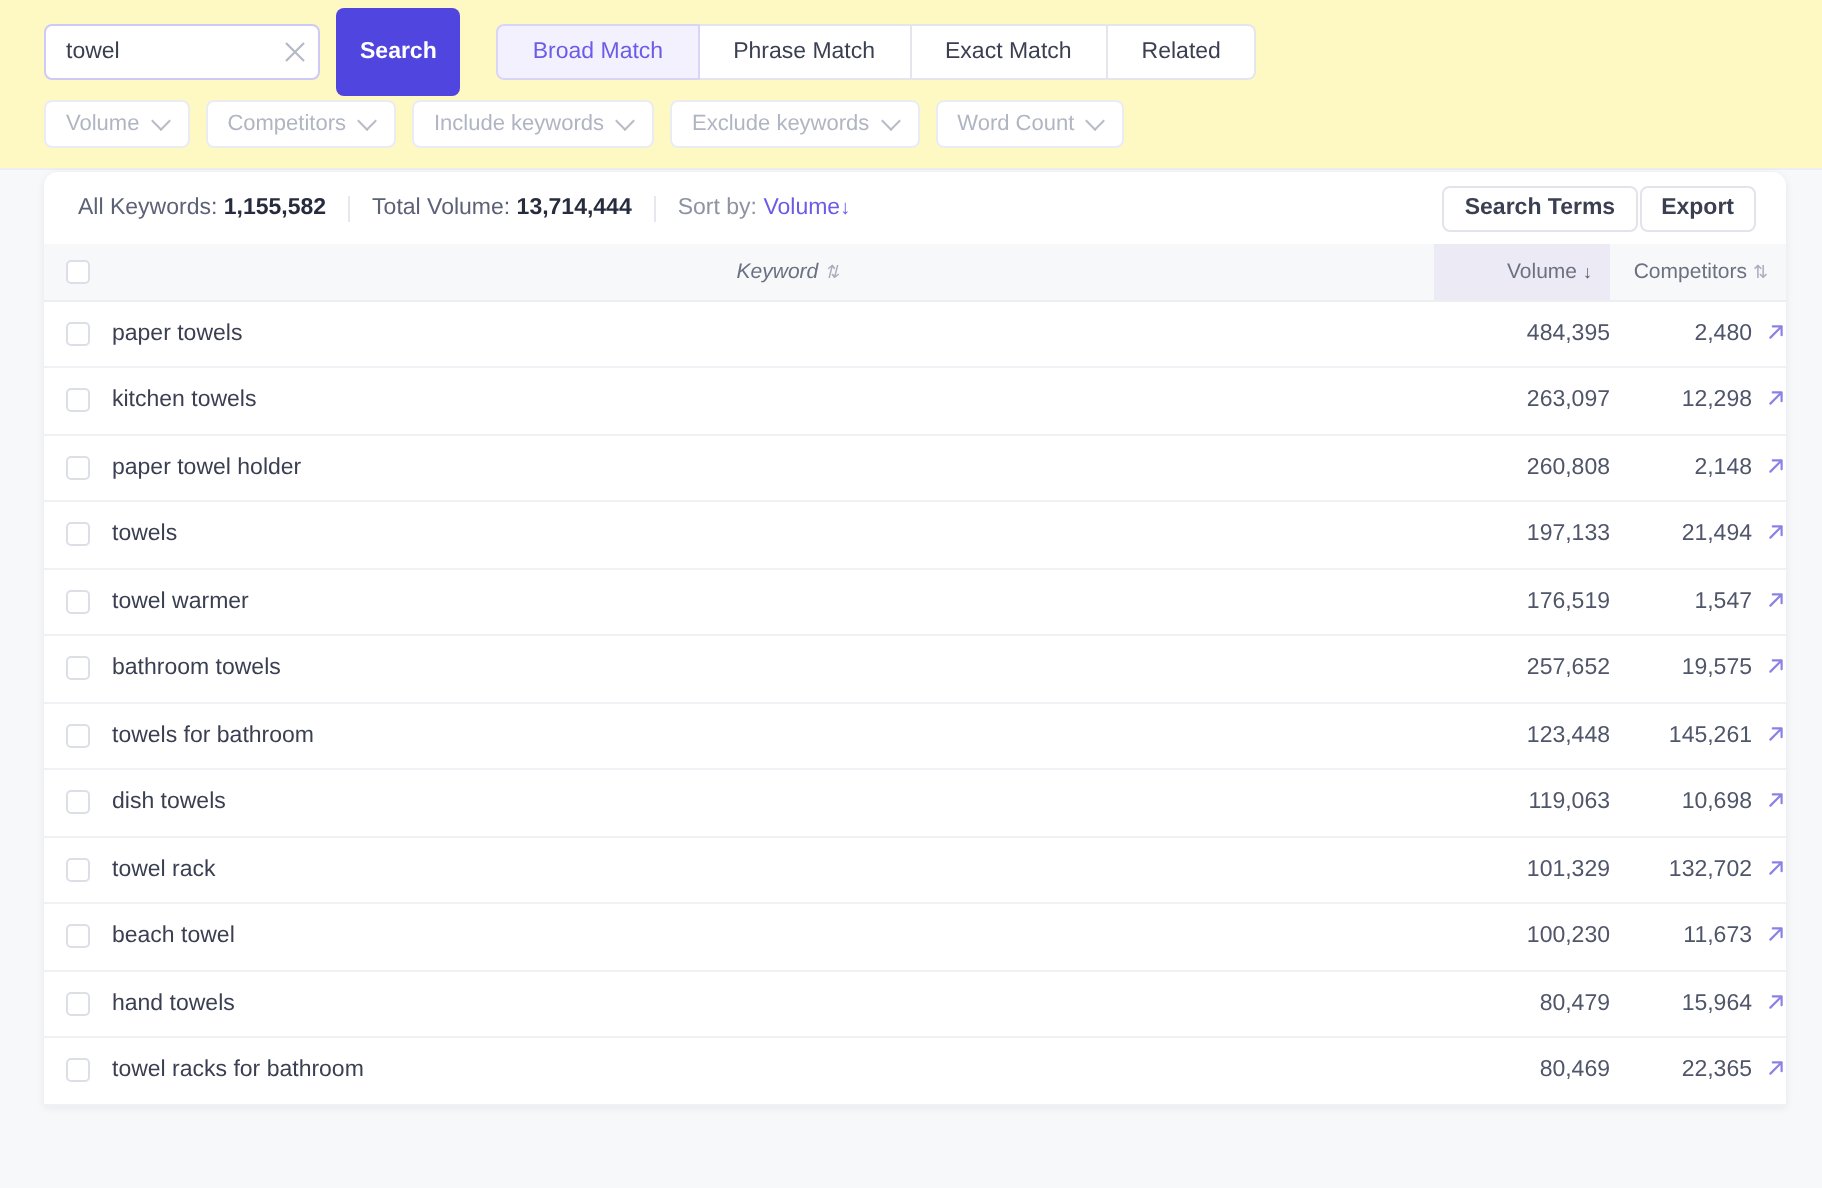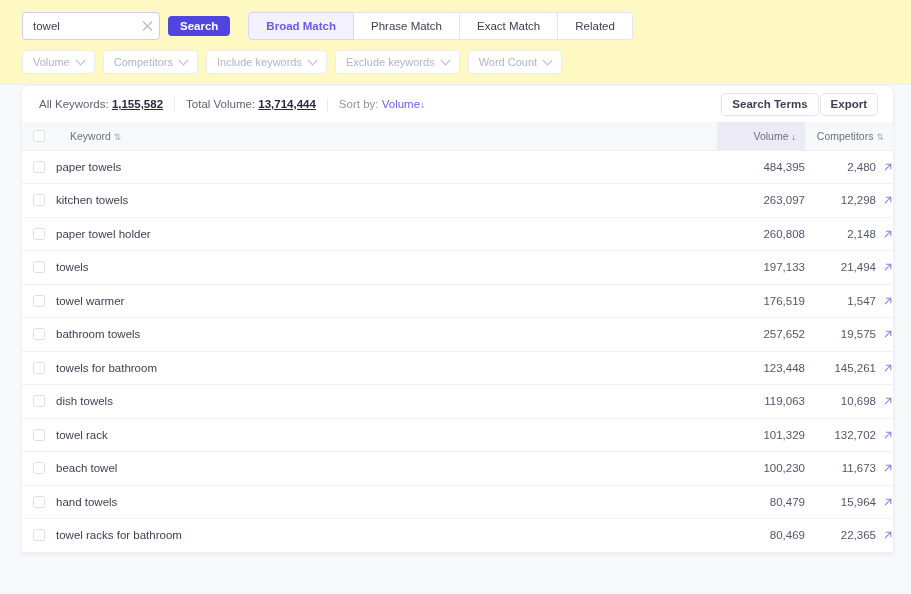--- a/index.html
+++ b/index.html
@@ -59,21 +59,21 @@
     transform: translateY(-50%);
     width: 11px;
     height: 11px;
     cursor: pointer;
     color: #b4b9c6;
   }
   .clear-icon svg { display: block; }
 
   .search-btn {
     margin-left: 8px;
-    height: 20px;
+    height: 44px;
     min-width: 61px;
     padding: 0 12px;
     background: #5145e0;
     color: #ffffff;
     border: none;
     border-radius: 4px;
     font-family: "Liberation Sans", sans-serif;
     font-size: 11.5px;
     font-weight: bold;
     cursor: pointer;
@@ -101,21 +101,20 @@
     border-left-width: 1px;
     border-radius: 4px 0 0 4px;
   }
   .match-tab:last-child {
     border-radius: 0 4px 4px 0;
   }
   .match-tab.active {
     background: #f2f1fd;
     color: #6b5ce7;
     border-color: #d9d5f7;
-    font-weight: bold;
   }
 
   .row2 {
     display: flex;
     align-items: center;
     gap: 8px;
     padding-left: 22px;
     margin-top: 10px;
     height: 24px;
   }
@@ -157,21 +156,21 @@
     align-items: center;
     height: 36px;
     padding: 0 15px 0 17px;
   }
   .stats {
     display: flex;
     align-items: center;
     font-size: 11.5px;
     color: #5c6276;
   }
-  .stat b { color: #262b3d; font-weight: bold; text-decoration: underline; }
+  .stat b { color: #262b3d; font-weight: bold; }
   .divider {
     width: 1px;
     height: 13px;
     background: #e6e8ee;
     margin: 0 11px;
   }
   .sortby { color: #8d93a3; }
   .sortby .link { color: #6b5ce7; cursor: pointer; }
   .arrow-down { color: #6b5ce7; font-size: 10px; }
 
@@ -214,21 +213,21 @@
   thead tr {
     background: #f7f8fa;
     height: 28px;
   }
   thead th {
     font-size: 10.5px;
     color: #6c7181;
     vertical-align: middle;
     border-bottom: 1px solid #eceef2;
   }
-  thead th.kw-h  { text-align: left; padding-left: 14px; }
+  thead th.kw-h  { text-align: center; padding-left: 14px; font-style: italic; }
   thead th.num-h { text-align: right; padding-right: 0; }
   thead th.vol-h { background: #eceaf4; padding-right: 10px; }
   thead th.comp-h { padding-right: 10px; }
   .sort-icon {
     font-size: 9px;
     color: #a9aebb;
     margin-left: 3px;
     letter-spacing: -1px;
   }
   .sort-active { color: #5c6276; }

